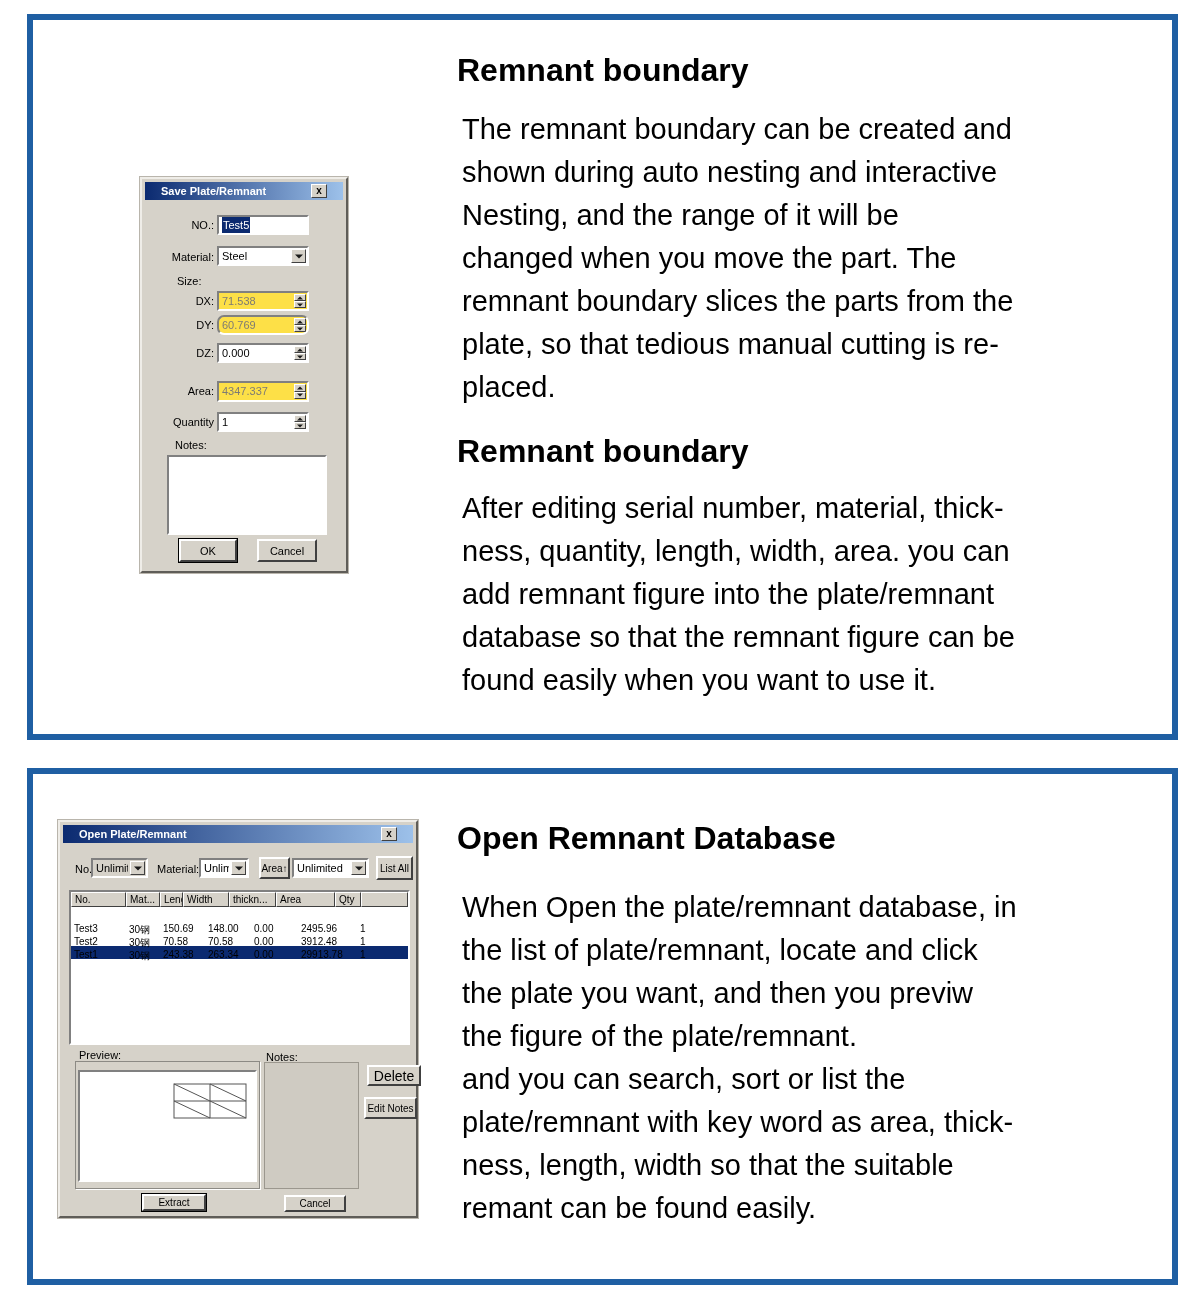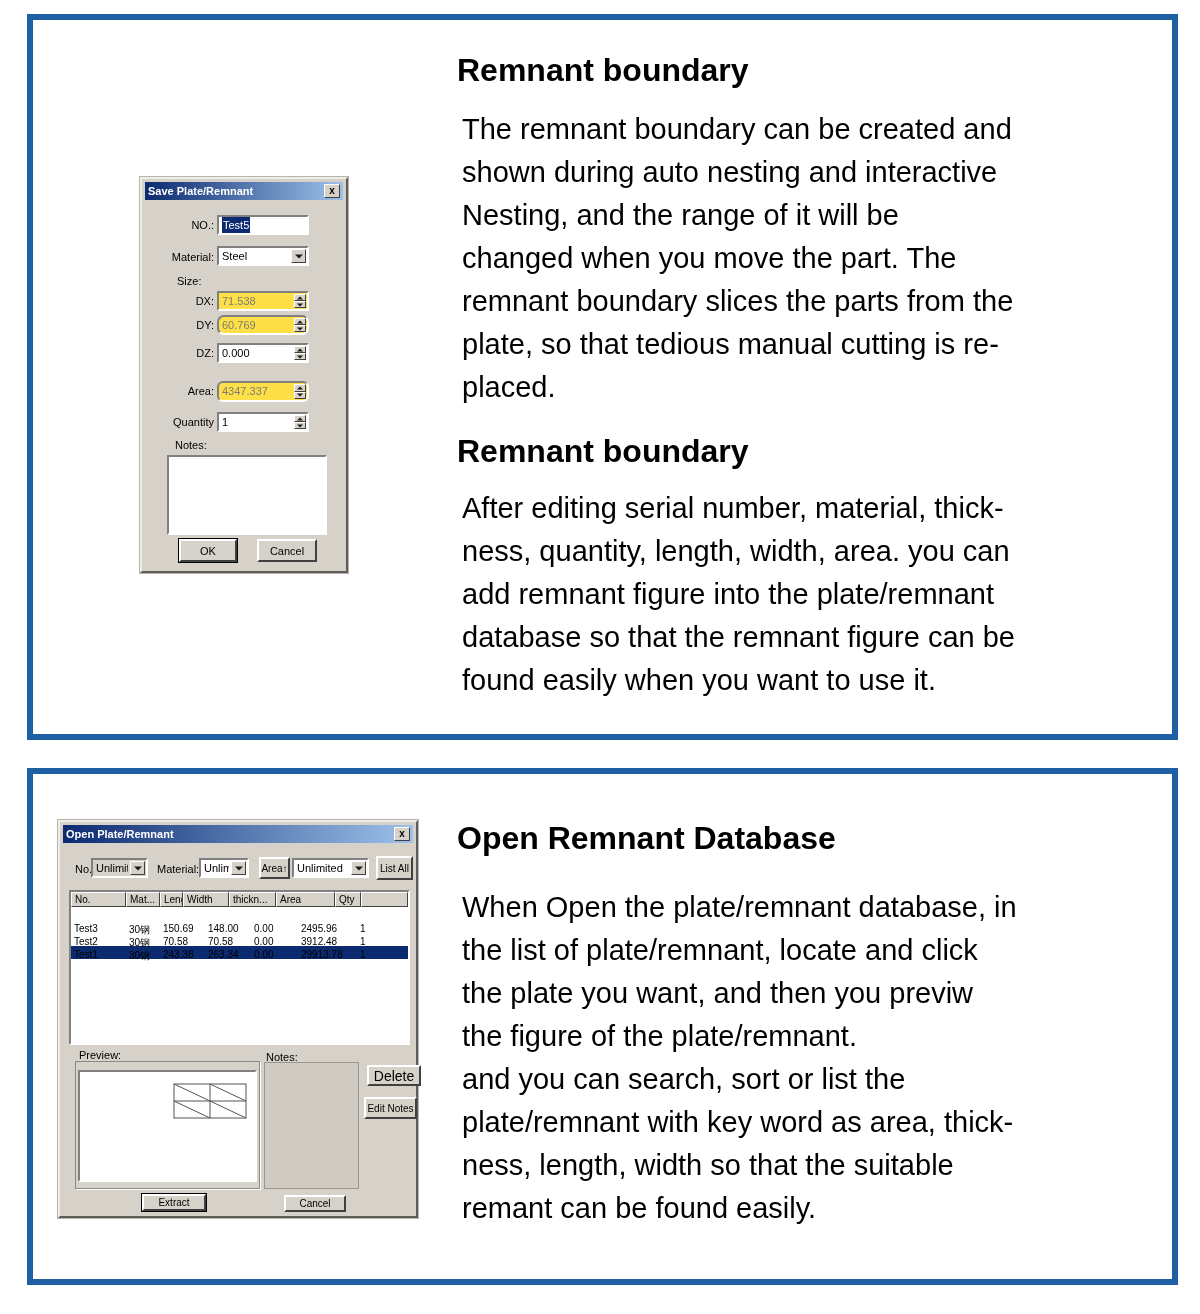--- a/index.html
+++ b/index.html
@@ -11,21 +11,21 @@
   #panel2 { top:768px; height:517px; }
 
   
   .heading { position:absolute; left:424px; font-size:32px; font-weight:bold; color:#000; white-space:nowrap; }
   .para    { position:absolute; left:429px; width:714px; font-size:29px; line-height:43px; color:#000; white-space:pre-line; }
 
   
   .win { position:absolute; background:#d6d2c9; border:2px solid; border-color:#efede8 #5f5d58 #5f5d58 #efede8; box-shadow:0 0 0 1px #b9b5ac; }
   .titlebar { position:absolute; left:3px; right:3px; top:3px; height:18px;
               background:linear-gradient(90deg,#0b2a70,#9dc1ea);
-              display:flex; align-items:center; padding:0 3px; }
+              display:flex; align-items:center; padding:0 16px; }
   .titlebar .title { flex:1; color:#fff; font-size:11px; font-weight:bold; white-space:nowrap; overflow:hidden; }
   .btn3d { background:#d6d2c9; border:2px solid; border-color:#ffffff #404040 #404040 #ffffff; color:#000;
            font-family:"Liberation Sans", sans-serif; font-size:11px; text-align:center; cursor:default; }
   .close { width:16px; height:14px; font-size:10px; font-weight:bold; line-height:10px; border-width:1px; }
   .lbl { position:absolute; font-size:11px; color:#000; white-space:nowrap; }
   .rlbl { text-align:right; width:70px; left:2px; }
   .edit { position:absolute; background:#fff; border:2px solid; border-color:#808080 #ffffff #ffffff #808080; font-size:11px; padding:2px 3px; overflow:hidden; white-space:nowrap; }
   .edit.dis { background:#fde047; color:#7e7b74; }
   .sel-text { background:#0b2a70; color:#fff; padding:8px 1px; }
 
@@ -117,21 +117,21 @@
     <div class="lbl rlbl" style="top:168px;">DZ:</div>
     <div class="edit" style="left:75px; top:164px; width:92px; height:20px;">
       <span>0.000</span>
       <span class="spin">
           <span class="sb up"></span>
           <span class="sb down"></span>
         </span>
     </div>
 
     <div class="lbl rlbl" style="top:206px;">Area:</div>
-    <div class="edit dis" style="left:75px; top:202px; width:92px; height:21px;border-radius:6px;">
+    <div class="edit dis" style="left:75px; top:202px; width:92px; height:21px;">
       <span>4347.337</span>
       <span class="spin">
           <span class="sb up"></span>
           <span class="sb down"></span>
         </span>
     </div>
 
     <div class="lbl rlbl" style="top:237px;">Quantity</div>
     <div class="edit" style="left:75px; top:233px; width:92px; height:20px;">
       <span>1</span>

